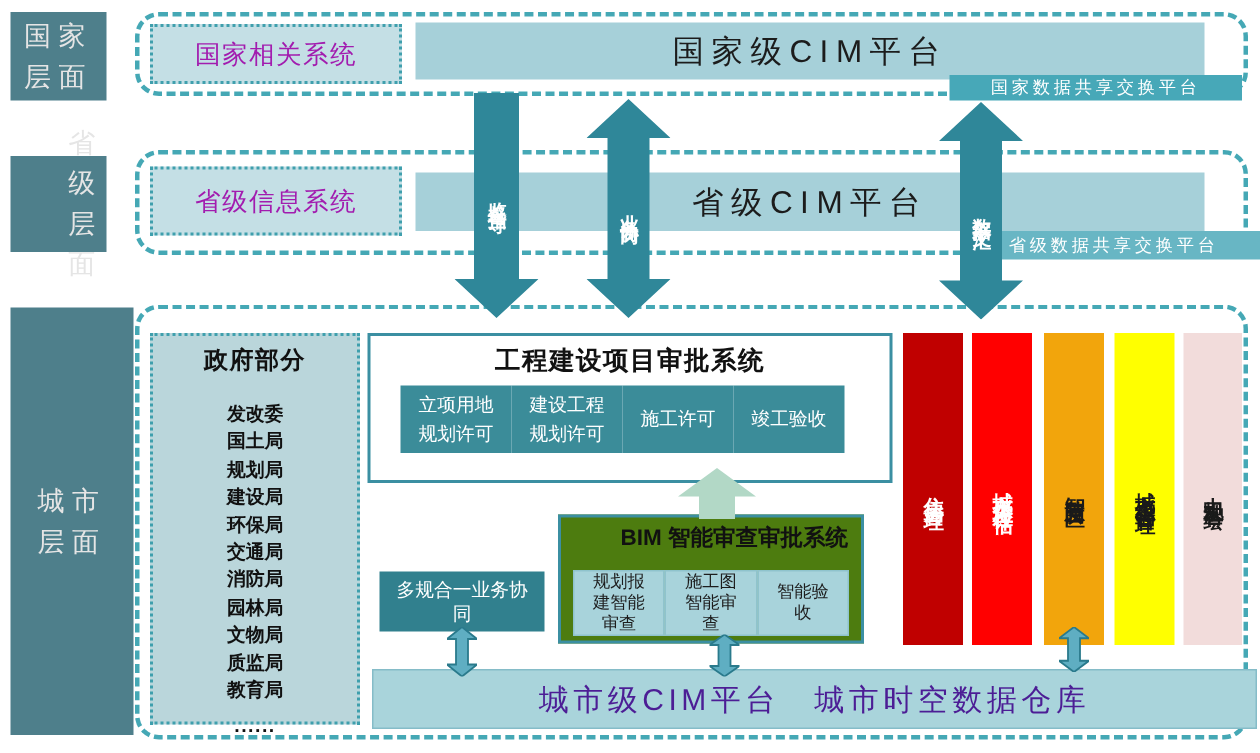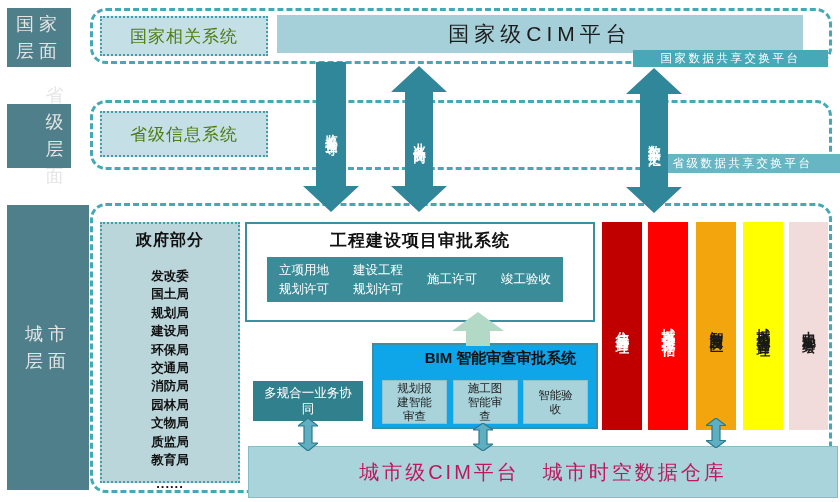--- a/index.html
+++ b/index.html
@@ -21,21 +21,21 @@
   
   .dashed-box { position:absolute; border:3px dashed #45A8B5; border-radius:16px; background:transparent; z-index:1; }
   #box-national   { left:90px; top:8px;   width:742px; height:56px; }
   #box-provincial { left:90px; top:100px; width:742px; height:70px; }
   #box-city       { left:90px; top:203px; width:742px; height:290px; }
 
   
   .dotted-box {
     position:absolute; background:#C4DFE5; border:2px dotted #3F9FAD;
     display:flex; align-items:center; justify-content:center;
-    font-size:17px; color:#4d7c0f; letter-spacing:1px; z-index:2;
+    font-size:17px; color:#a21caf; letter-spacing:1px; z-index:2;
   }
   #sys-national   { left:100px; top:16px;  width:168px; height:40px; }
   #sys-provincial { left:100px; top:111px; width:168px; height:46px; }
 
   
   .platform-bar {
     position:absolute; background:#A6D0D9; z-index:2;
     display:flex; align-items:center; justify-content:center;
     font-size:21px; color:#1c1c1c; letter-spacing:5px; white-space:pre;
   }
@@ -80,22 +80,22 @@
   #approval-title { text-align:center; font-weight:bold; font-size:17px; margin-top:5px; letter-spacing:1px; }
   .stage-row { position:absolute; left:20px; right:10px; top:33px; display:flex; justify-content:flex-start; }
   .stage-box {
     width:74px; height:45px; background:#3B8C99; color:#fff;
     font-size:12.5px; line-height:19px; display:flex; align-items:center; justify-content:center;
     text-align:center; padding:0 9px;
   }
 
   
   #bim-box {
-    position:absolute; left:372px; top:343px; width:226px; height:86px;
-    background:#0ea5e9; border:2.5px solid #3B8FA2; z-index:2;padding-left:31px;
+    position:absolute; left:372px; top:343px; width:204px; height:86px;
+    background:#4d7c0f; border:2.5px solid #3B8FA2; z-index:2;padding-left:31px;
   }
   #bim-title { text-align:center; font-weight:bold; font-size:15px; margin-top:4px; }
   .module-row { position:absolute; left:8px; right:8px; top:35px; display:flex; justify-content:space-between; }
   .module-box {
     width:65px; height:44px; background:#A8D3DB; border:1px solid #8FC3CD; color:#1d1d1d;
     font-size:11.5px; line-height:14px; display:flex; align-items:center; justify-content:center;
     text-align:center; padding:0 11px;
   }
 
   
@@ -108,24 +108,24 @@
 
   
   #green-arrow { position:absolute; left:452px; top:312px; z-index:3; }
   .small-arrow { position:absolute; z-index:6; }
   #small-arrow-multi { left:298px; top:418px; }
   #small-arrow-bim   { left:473px; top:423px; }
   #small-arrow-park  { left:706px; top:418px; }
 
   
   #city-platform {
-    position:absolute; left:248px; top:446px; width:590px; height:52px;
+    position:absolute; left:248px; top:446px; width:590px; height:40px;
     background:#A9D4DB; border:1px solid #85BCC8; z-index:2;
     display:flex; align-items:center; justify-content:center;
-    font-size:20px; letter-spacing:3px; color:#be185d; white-space:pre;
+    font-size:20px; letter-spacing:3px; color:#4c1d95; white-space:pre;
   }
 
   
   .column {
     position:absolute; top:222px; height:208px; width:40px;
     display:flex; align-items:center; justify-content:center; z-index:2;
   }
   .column span {
     writing-mode:vertical-rl; text-orientation:upright;
     font-weight:bold; font-size:13.5px; letter-spacing:3px; white-space:nowrap;
@@ -147,20 +147,21 @@
 
   <div class="dashed-box" id="box-national"></div>
   <div class="dashed-box" id="box-provincial"></div>
   <div class="dashed-box" id="box-city"></div>
 
   <div class="dotted-box" id="sys-national">国家相关系统</div>
   <div class="platform-bar" id="bar-national">国家级CIM平台</div>
   <div class="exchange-bar" id="exch-national">国家数据共享交换平台</div>
 
   <div class="dotted-box" id="sys-provincial">省级信息系统</div>
+  <div class="platform-bar" id="bar-provincial">省级CIM平台</div>
   <div class="exchange-bar" id="exch-provincial">省级数据共享交换平台</div>
 
   <div class="big-arrow" id="arrow-supervise">
     <svg width="56" height="150" viewBox="0 0 56 150">
         <polygon points="13,0 43,0 43,124 56,124 28,150 0,124 13,124" fill="#2F8799"></polygon>
       </svg>
     <span class="arrow-label">监督指导</span>
   </div>
   <div class="big-arrow" id="arrow-business">
     <svg width="56" height="146" viewBox="0 0 56 146">

